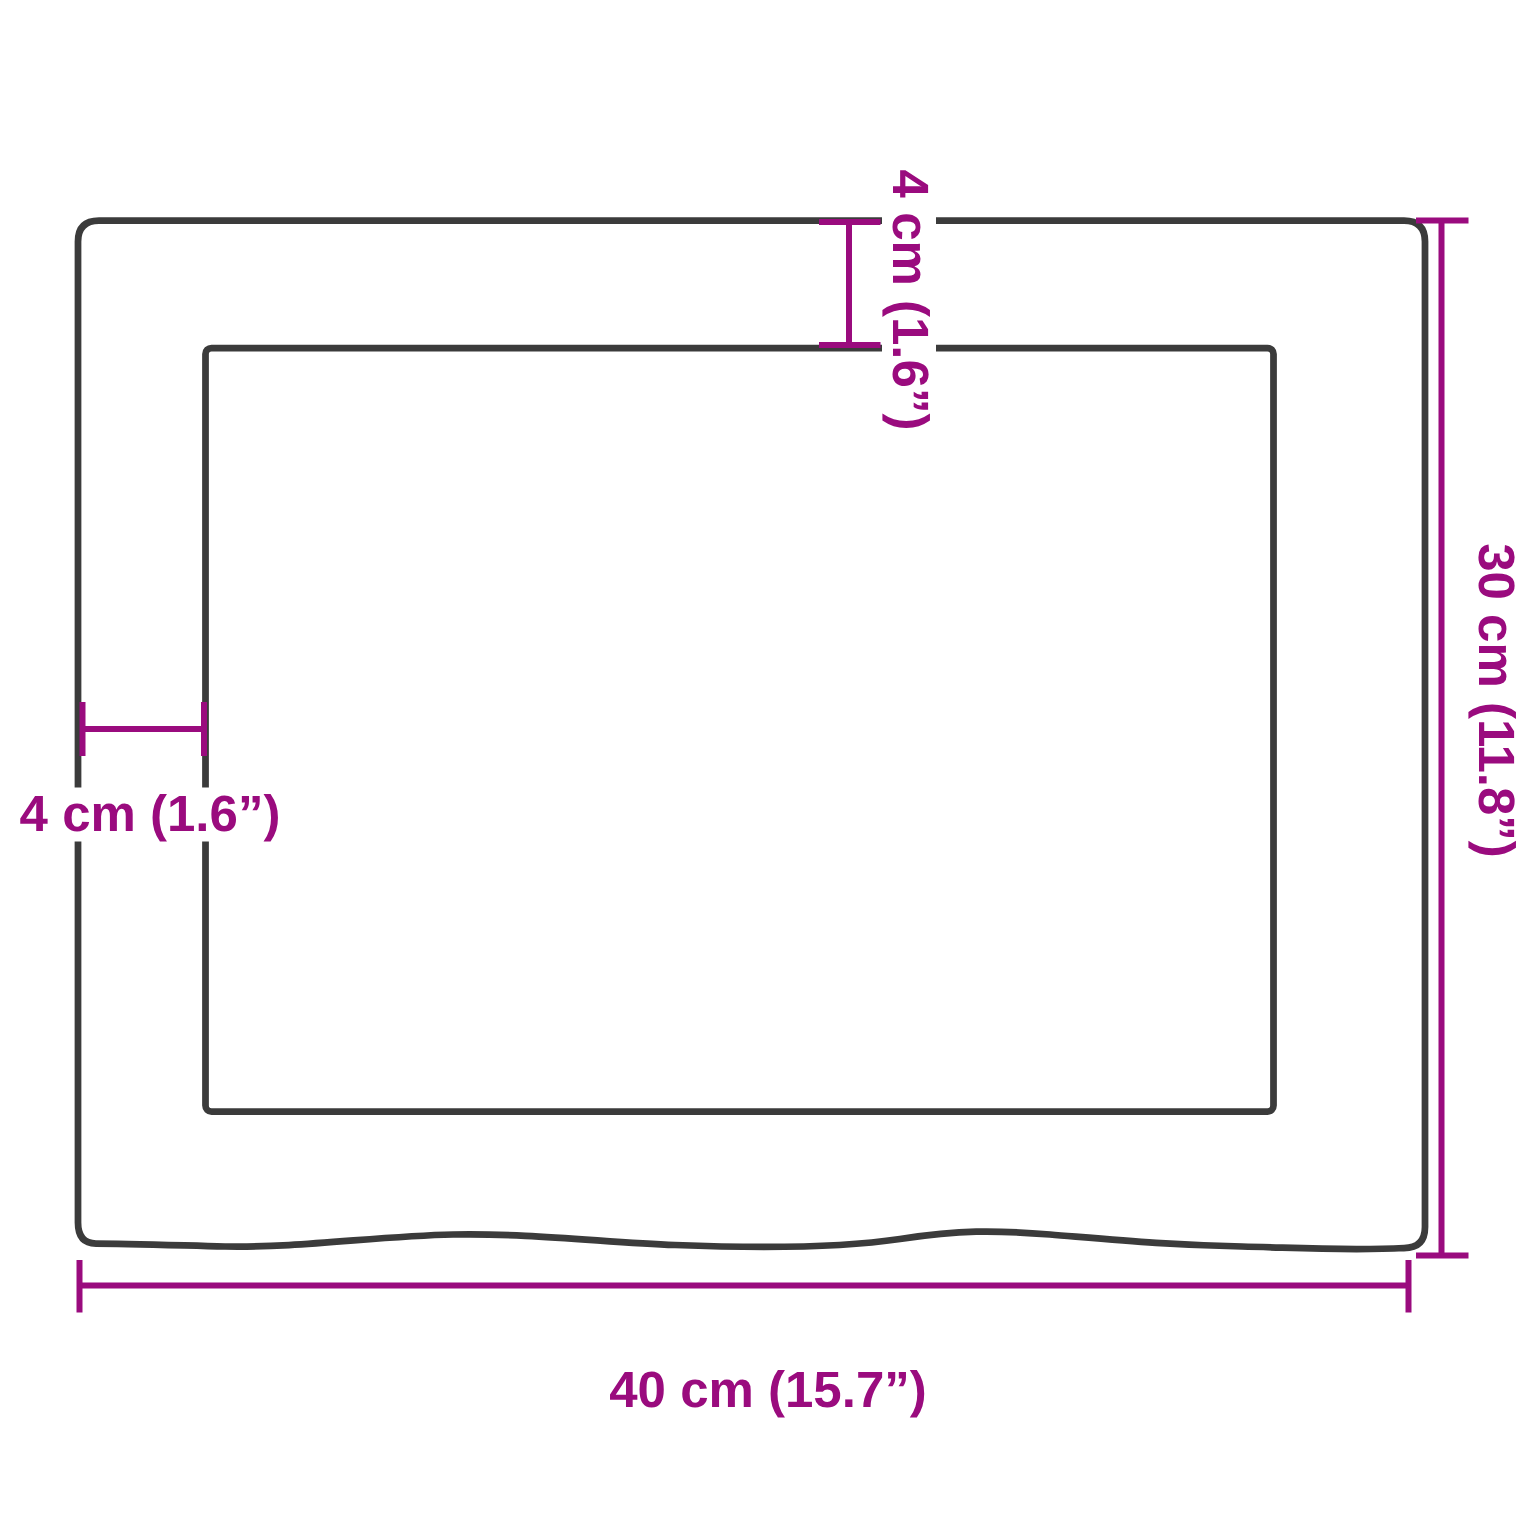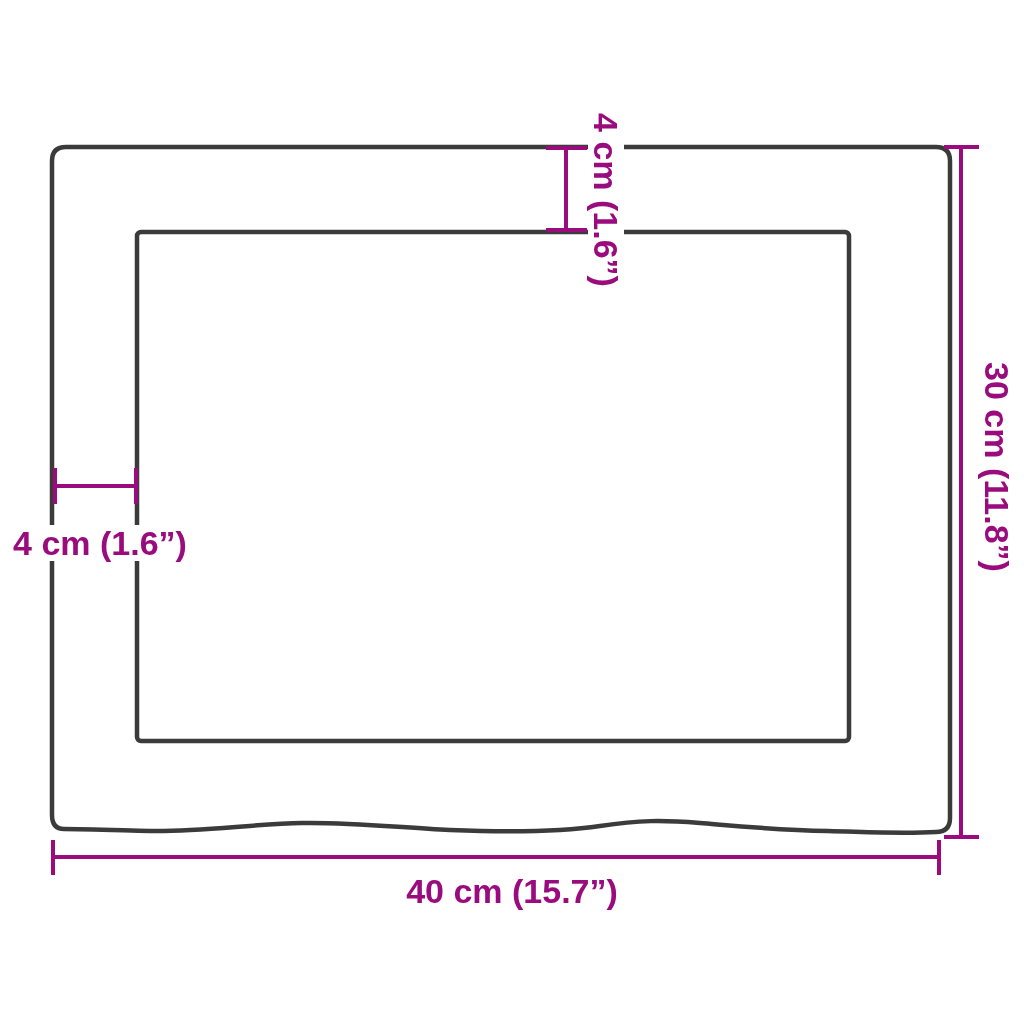--- a/index.html
+++ b/index.html
@@ -86,15 +86,15 @@
       <line x1="939" y1="840" x2="939" y2="875"></line>
     </g>
   </svg>
 
   <div class="dim-label rot90" style="left:516px; top:182px; width:180px;">4 cm (1.6”)</div>
 
   <div class="dim-label" style="left:9px; top:525px; width:182px;">4 cm (1.6”)</div>
 
   <div class="dim-label rot90" style="left:887px; top:449px; width:220px;">30 cm (11.8”)</div>
 
-  <div class="dim-label" style="left:382px; top:873px; width:260px;">40 cm (15.7”)</div>
+  <div class="dim-label" style="left:382px; top:909px; width:260px;">40 cm (15.7”)</div>
 
 </div>
 
 </body></html>

